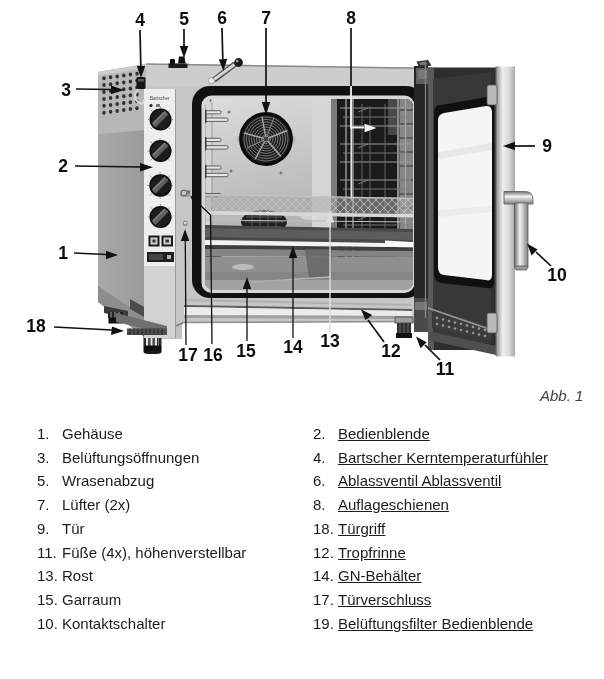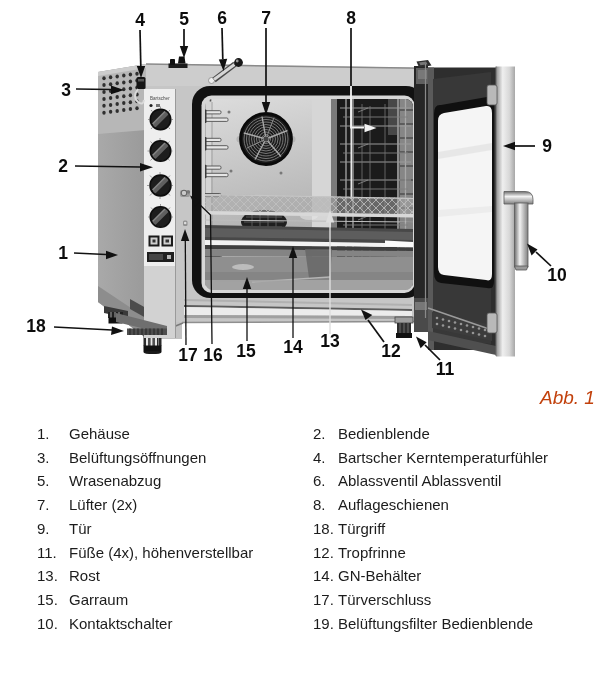--- a/index.html
+++ b/index.html
@@ -1,24 +1,24 @@
 <!DOCTYPE html>
 <html><head>
 <meta charset="utf-8">
 <style>
 html,body{margin:0;padding:0;background:#ffffff;}
 #page{position:relative;width:604px;height:679px;background:#fff;overflow:hidden;
   font-family:"Liberation Sans", sans-serif;}
 svg{position:absolute;left:0;top:0;}
 .lrow{position:absolute;font-size:15px;color:#1c1c1c;white-space:nowrap;}
 .n1{position:absolute;left:37px;}
-.t1{position:absolute;left:69px;}
+.t1{position:absolute;left:62px;}
 .n2{position:absolute;left:313px;}
-.t2{position:absolute;left:338px;}
-.abb{position:absolute;left:540px;top:387px;font-size:19px;font-style:italic;color:#c2410c;}
+.t2{position:absolute;left:338px;text-decoration:underline;}
+.abb{position:absolute;left:540px;top:387px;font-size:15px;font-style:italic;color:#404040;}
 </style>
 </head>
 <body>
 <div id="page">
 
 <svg width="604" height="412" viewBox="0 0 604 412">
 <defs>
   <linearGradient id="sideg" x1="0" y1="0" x2="1" y2="0">
     <stop offset="0" stop-color="#a9a9a9"></stop>
           <stop offset="1" stop-color="#9a9a9a"></stop>

